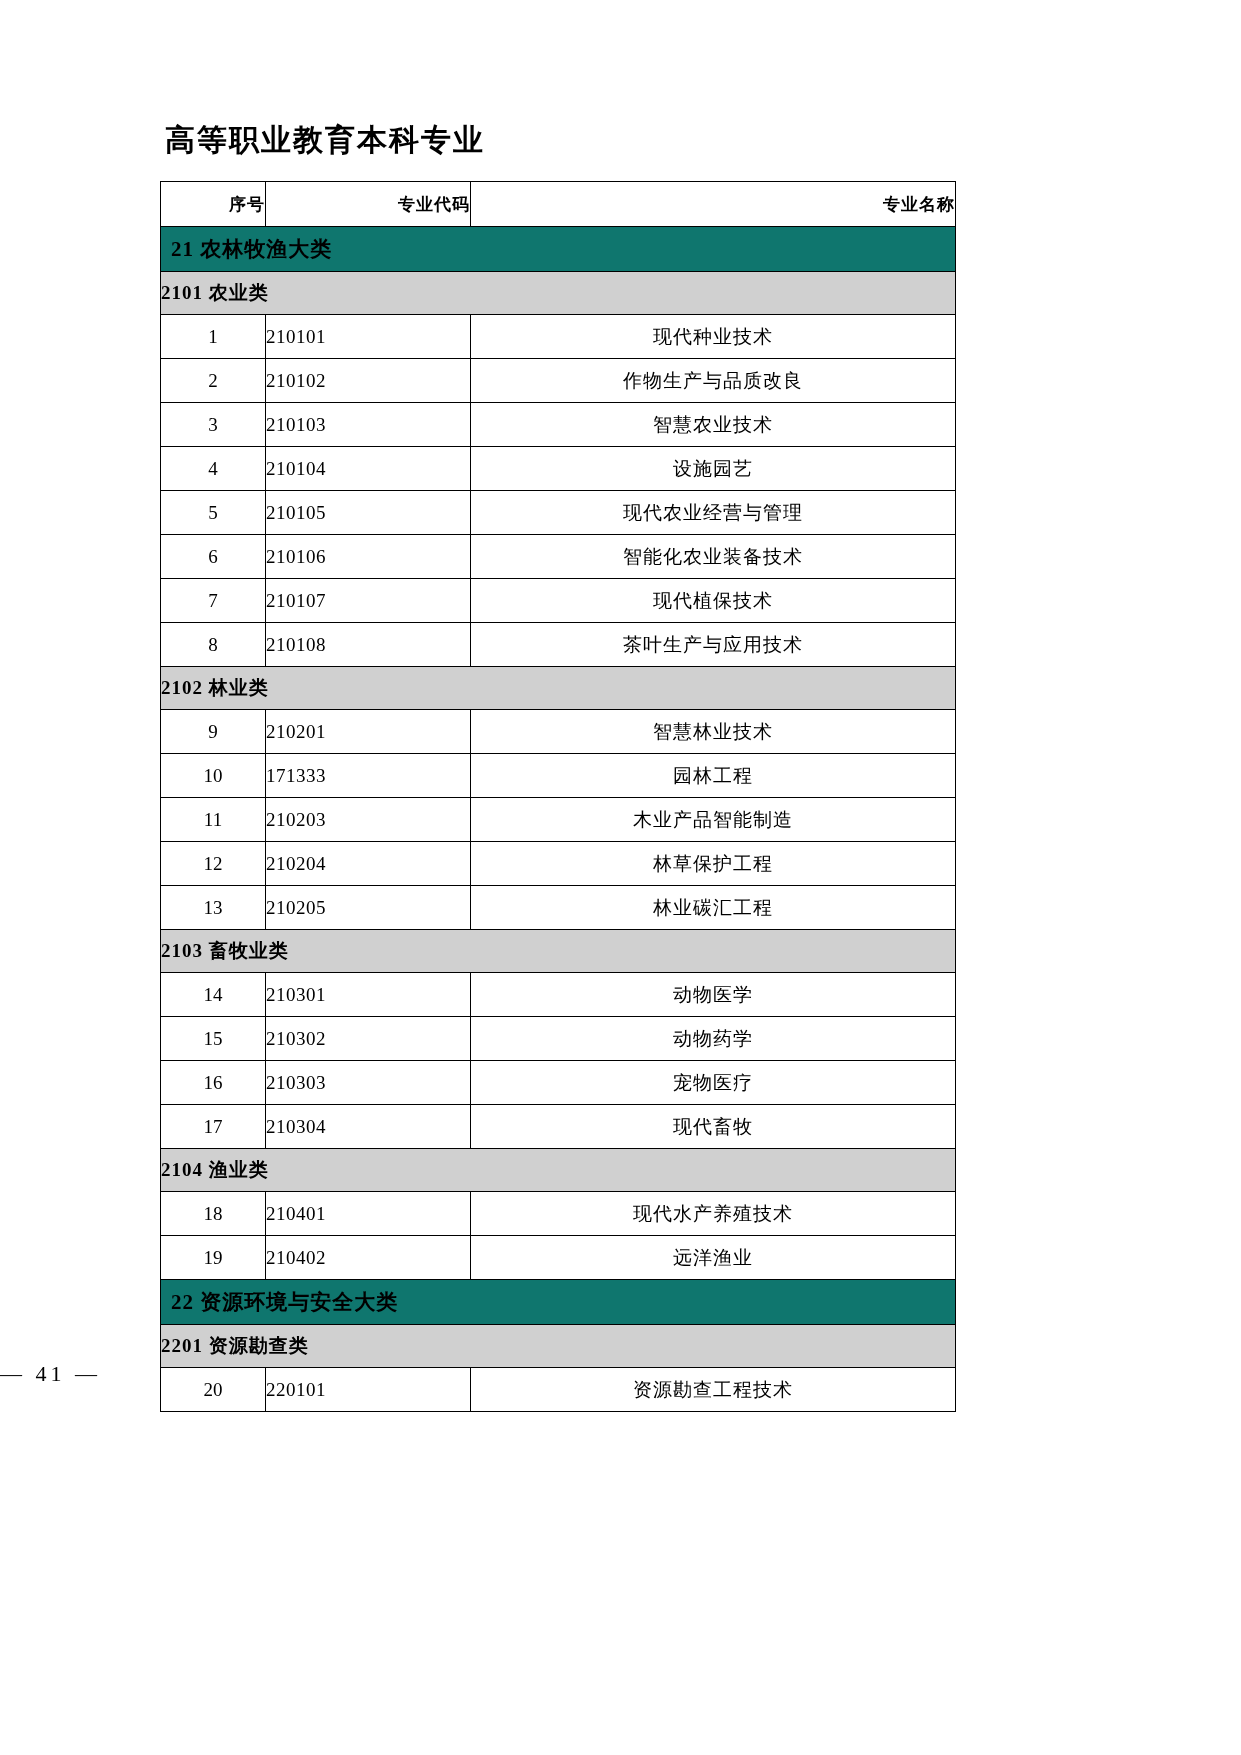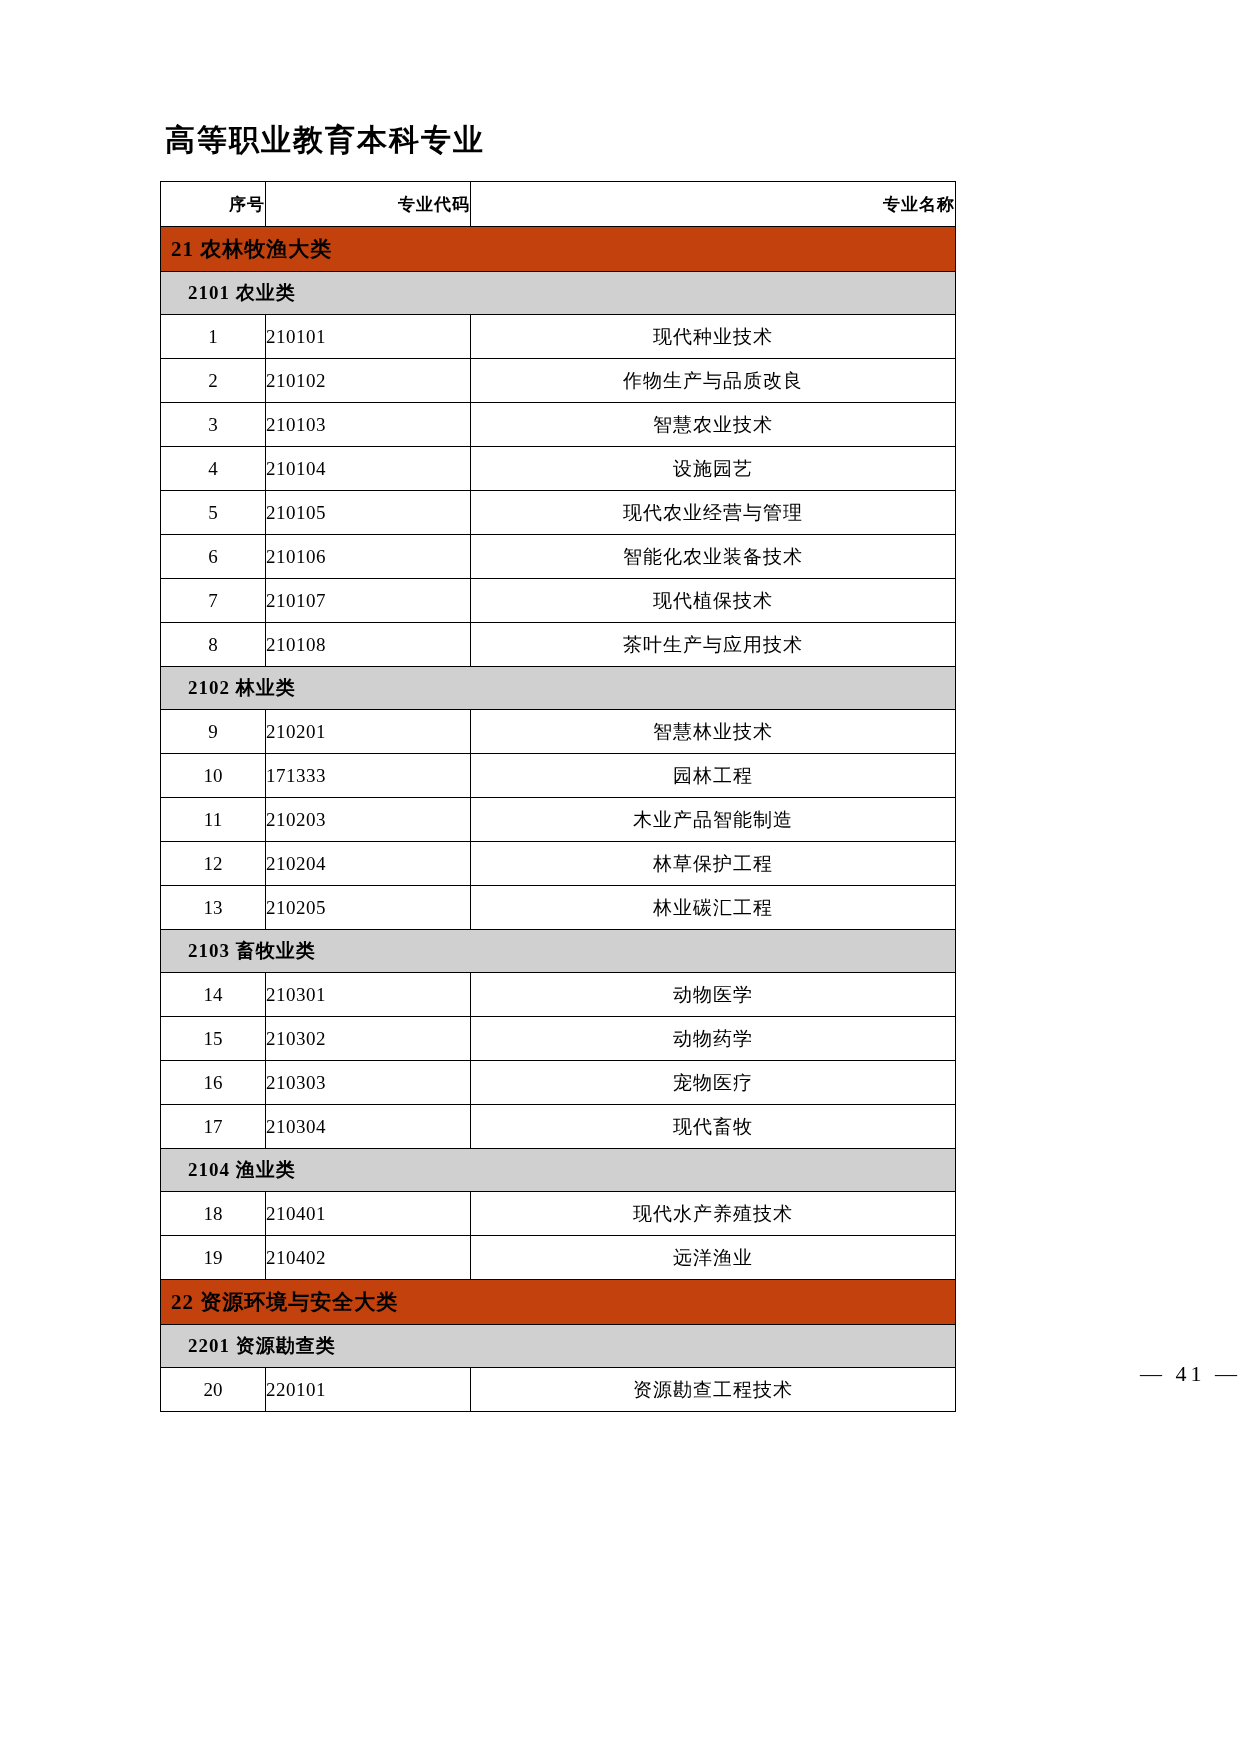--- a/index.html
+++ b/index.html
@@ -44,51 +44,51 @@
   .col-name { width: 485px; }
 
   thead th {
     height: 44px;
     font-size: 17px;
     font-weight: bold;
     text-align: right;
     letter-spacing: 1px;
   }
   tr.group-row td {
-    background: #c2410c;
+    background: #0f766e;
     height: 44px;
     font-size: 21px;
     font-weight: bold;
     text-align: left;
     padding-left: 10px;
     letter-spacing: 1px;
   }
   tr.subgroup-row td {
     background: #d0d0d0;
     height: 42px;
     font-size: 19px;
     font-weight: bold;
     text-align: left;
-    padding-left: 27px;
+    padding-left: 0;
     letter-spacing: 1px;
   }
   tr.data-row td {
     height: 43px;
     font-size: 19px;
   }
   td.cell-no { text-align: center; }
   td.cell-code { text-align: left; letter-spacing: 0.5px; }
   td.cell-name { text-align: center; padding-left: 14px; letter-spacing: 1px; }
 
   .page-footer {
     position: absolute;
     left: 0;
     right: 0;
     bottom: 150px;
-    text-align: right;
+    text-align: left;
     font-size: 22px;
     letter-spacing: 4px;
   }
 </style>
 </head>
 <body>
 
 <div class="page">
 
   <h1 class="doc-title">高等职业教育本科专业</h1>

